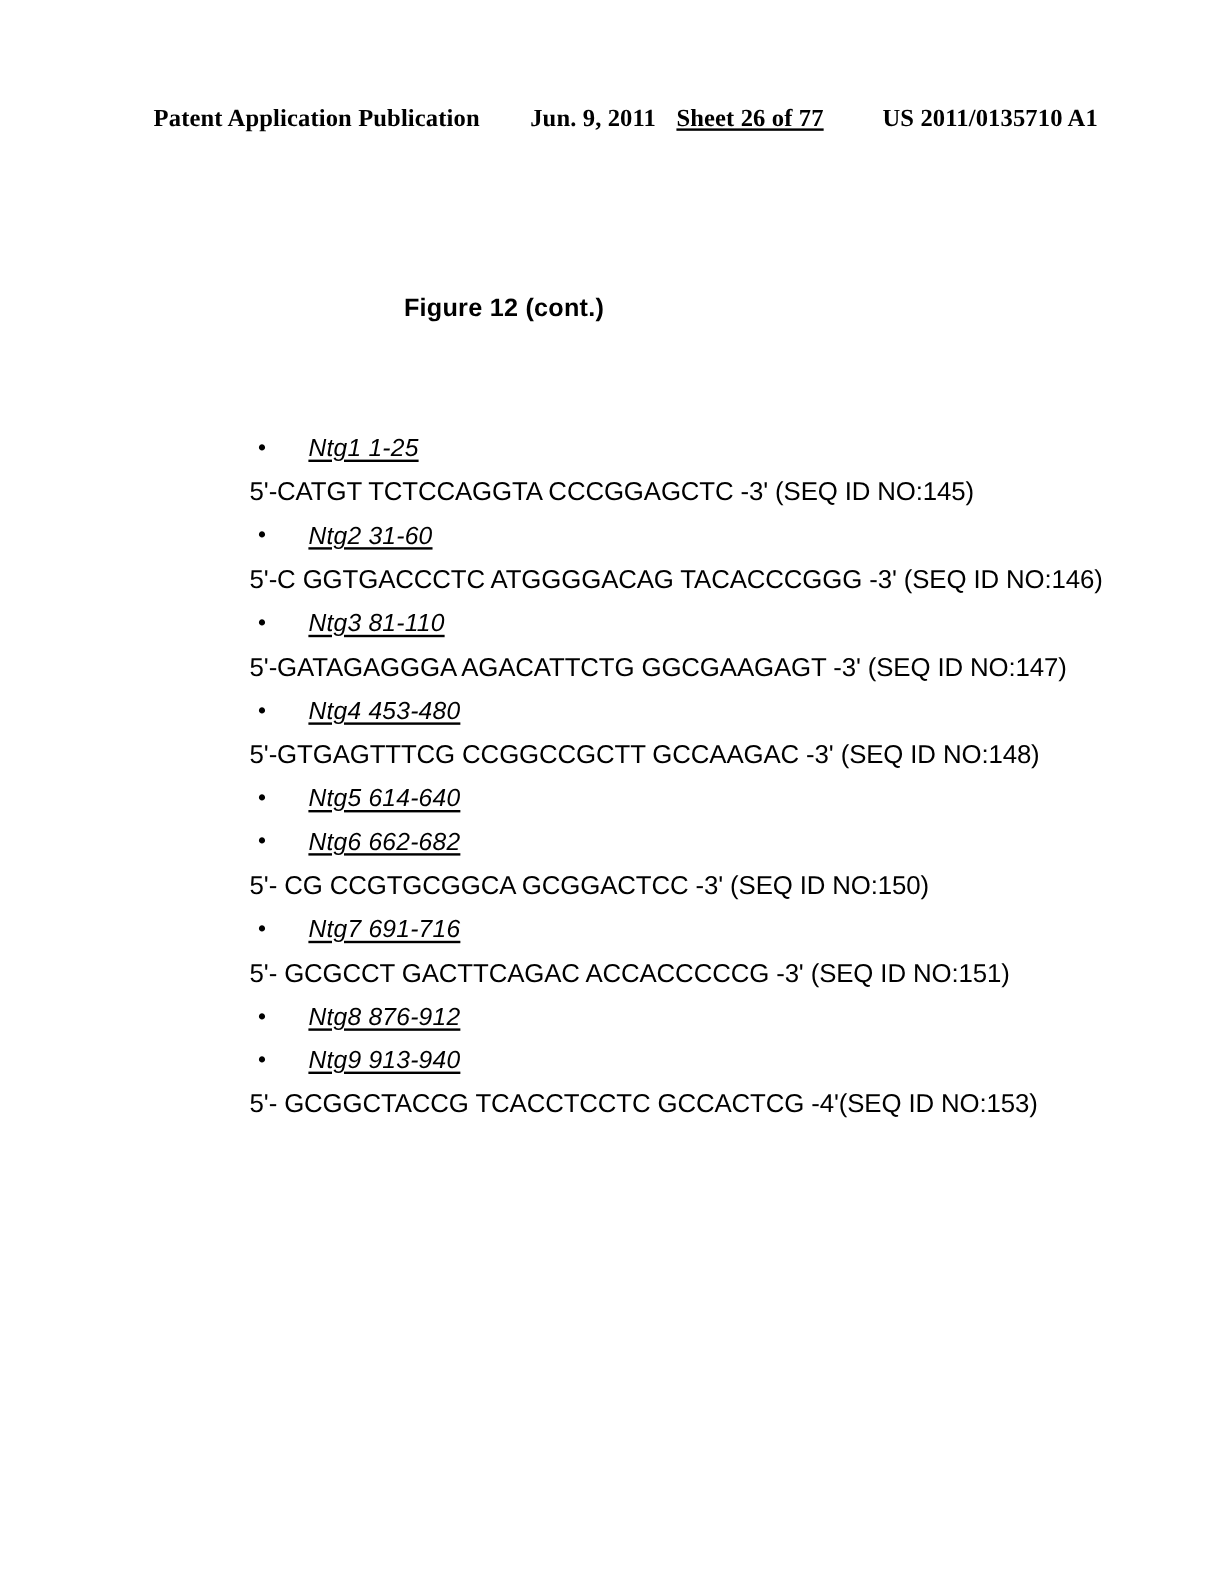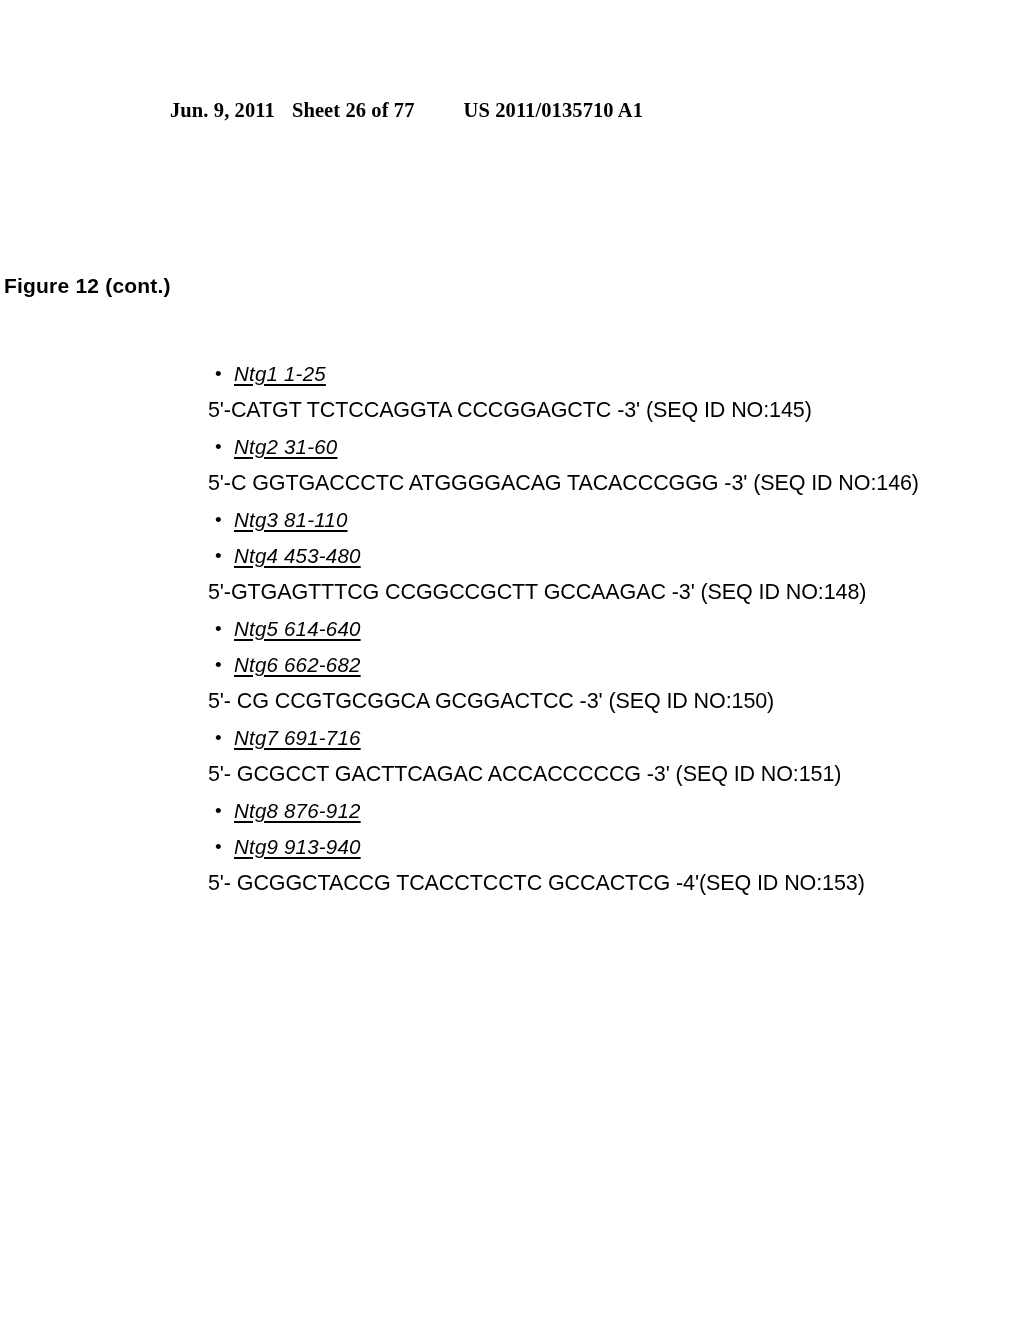--- a/index.html
+++ b/index.html
@@ -26,36 +26,36 @@
     align-items: baseline;
     font-family: "Liberation Serif", serif;
     font-weight: bold;
     font-size: 20.5px;
     letter-spacing: 0.1px;
     white-space: nowrap;
   }
   .hdr-pub { }
   .hdr-date {
     margin-left: 42px;
-    margin-top: 11px;
   }
   .hdr-sheet {
     margin-left: 17px;
+    text-decoration: underline;
   }
   .hdr-docnum {
     margin-left: 49px;
   }
 
   
   .figure-title {
     position: absolute;
-    top: 274px;
+    top: 245px;
     left: 0;
     width: 832px;
-    text-align: left;
+    text-align: center;
     font-family: "Liberation Sans", sans-serif;
     font-weight: bold;
     font-size: 21px;
     letter-spacing: 0.2px;
   }
   .figure-title span {
     position: relative;
     left: 4px;
   }
 
@@ -83,21 +83,21 @@
   }
   .seq-bullet {
     position: absolute;
     left: 215px;
     top: 0;
     font-size: 19px;
     line-height: 36px;
   }
   .seq-name {
     display: inline-block;
-    margin-left: 19px;
+    margin-left: 42px;
     font-family: "Liberation Sans", sans-serif;
     font-style: italic;
     font-weight: normal;
     font-size: 20.5px;
     text-decoration: underline;
     text-underline-offset: 3px;
     letter-spacing: 0.2px;
   }
 
   
@@ -113,20 +113,21 @@
     word-spacing: 0px;
   }
   .seq-text.tight {
     padding-right: 92px;
   }
 </style>
 </head>
 <body>
 
 <div class="page-header">
+  <span class="hdr-pub">Patent Application Publication</span>
   <span class="hdr-date">Jun. 9, 2011</span>
   <span class="hdr-sheet">Sheet 26 of 77</span>
   <span class="hdr-docnum">US 2011/0135710 A1</span>
 </div>
 
 <div class="figure-title">
   <span>Figure 12 (cont.)</span>
 </div>
 
 <div class="seq-body">
@@ -145,20 +146,21 @@
       <span class="seq-name">Ntg2 31-60</span>
     </div>
     <div class="seq-text">5'-C GGTGACCCTC ATGGGGACAG TACACCCGGG  -3' (SEQ ID NO:146)</div>
   </div>
 
   <div class="seq-block">
     <div class="seq-name-row">
       <span class="seq-bullet">•</span>
       <span class="seq-name">Ntg3 81-110</span>
     </div>
+    <div class="seq-text">5'-GATAGAGGGA AGACATTCTG GGCGAAGAGT  -3' (SEQ ID NO:147)</div>
   </div>
 
   <div class="seq-block">
     <div class="seq-name-row">
       <span class="seq-bullet">•</span>
       <span class="seq-name">Ntg4 453-480</span>
     </div>
     <div class="seq-text">5'-GTGAGTTTCG CCGGCCGCTT GCCAAGAC  -3' (SEQ ID NO:148)</div>
   </div>
 

